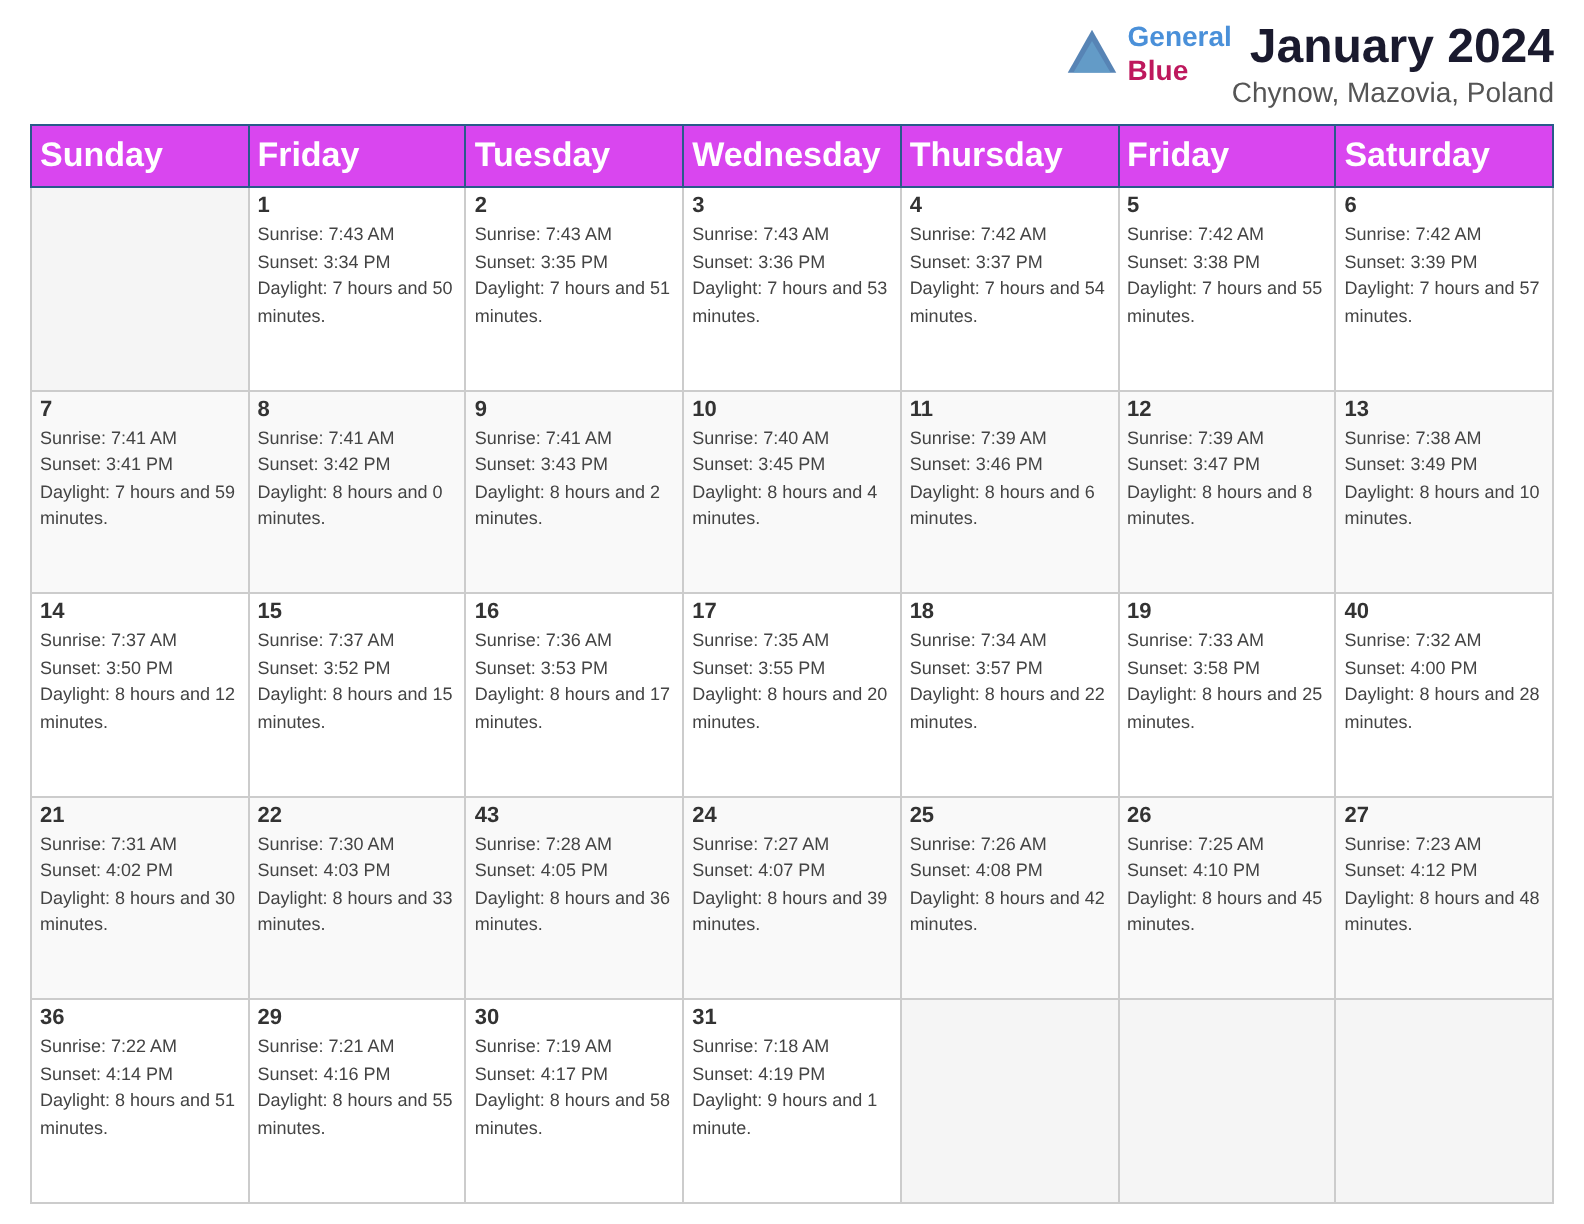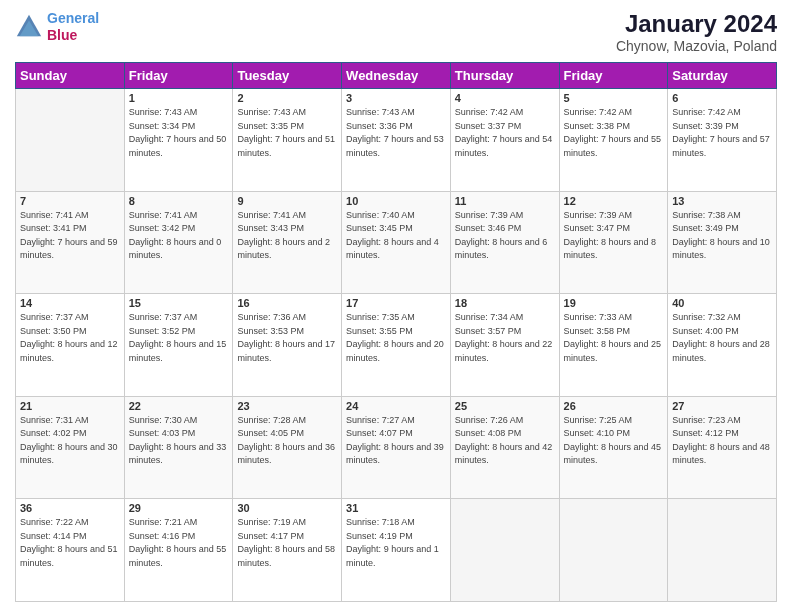--- a/index.html
+++ b/index.html
@@ -12,21 +12,21 @@
     }
     .page {
       width: 792px;
       height: 612px;
       padding: 10px 15px;
       display: flex;
       flex-direction: column;
     }
     .header {
       display: flex;
-      justify-content: space-between;
+      justify-content: flex-end;
       align-items: flex-start;
       margin-bottom: 8px;
     }
     .logo {
       display: flex;
       align-items: center;
       gap: 4px;
     }
     .logo-text {
       font-size: 14px;
@@ -53,23 +53,23 @@
       font-size: 14px;
       color: #555;
     }
     .calendar {
       flex: 1;
       border-collapse: collapse;
       width: 100%;
       table-layout: fixed;
     }
     .calendar thead tr th {
-      background: #a21caf;
+      background: #d946ef;
       color: #fff;
-      font-size: 13px;
+      font-size: 17px;
       font-weight: bold;
       padding: 5px 4px;
       text-align: left;
       border: 1px solid #2a5a8a;
     }
     .calendar tbody tr td {
       vertical-align: top;
       padding: 3px 4px;
       font-size: 9.5px;
       color: #333;
@@ -222,21 +222,21 @@
         <tr>
           <td>
             <span class="day-num">21</span>
             <div class="day-info">Sunrise: 7:31 AM<br>Sunset: 4:02 PM<br>Daylight: 8 hours and 30 minutes.</div>
           </td>
           <td>
             <span class="day-num">22</span>
             <div class="day-info">Sunrise: 7:30 AM<br>Sunset: 4:03 PM<br>Daylight: 8 hours and 33 minutes.</div>
           </td>
           <td>
-            <span class="day-num">23</span>
+            <span class="day-num">43</span>
             <div class="day-info">Sunrise: 7:28 AM<br>Sunset: 4:05 PM<br>Daylight: 8 hours and 36 minutes.</div>
           </td>
           <td>
             <span class="day-num">24</span>
             <div class="day-info">Sunrise: 7:27 AM<br>Sunset: 4:07 PM<br>Daylight: 8 hours and 39 minutes.</div>
           </td>
           <td>
             <span class="day-num">25</span>
             <div class="day-info">Sunrise: 7:26 AM<br>Sunset: 4:08 PM<br>Daylight: 8 hours and 42 minutes.</div>
           </td>

